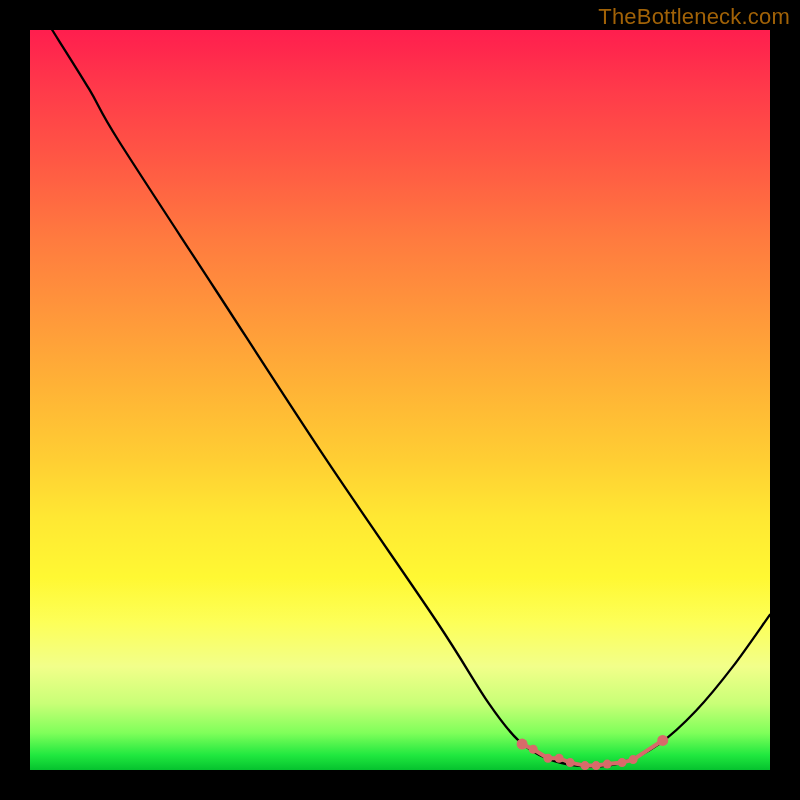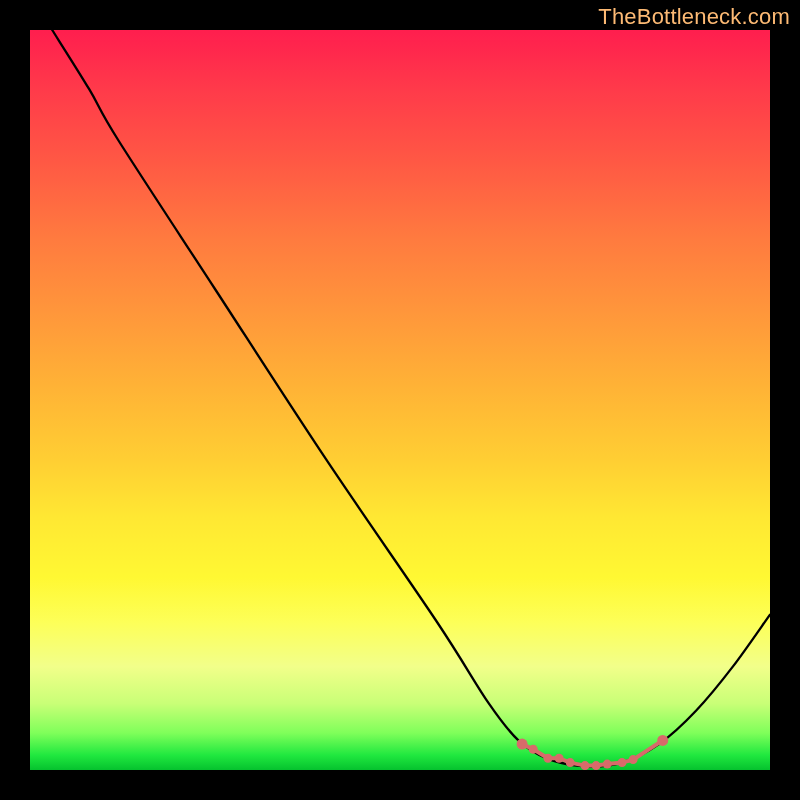--- a/index.html
+++ b/index.html
@@ -13,21 +13,21 @@
   .container {
     position: relative;
     width: 800px;
     height: 800px;
     background: #000;
   }
   .watermark {
     position: absolute;
     top: 4px;
     right: 10px;
-    color: #fdba74;
+    color: #a16207;
     font-family: Arial, Helvetica, sans-serif;
     font-size: 22px;
     font-weight: 500;
     letter-spacing: 0.2px;
     z-index: 5;
   }
   .plot {
     position: absolute;
     left: 30px;
     top: 30px;

